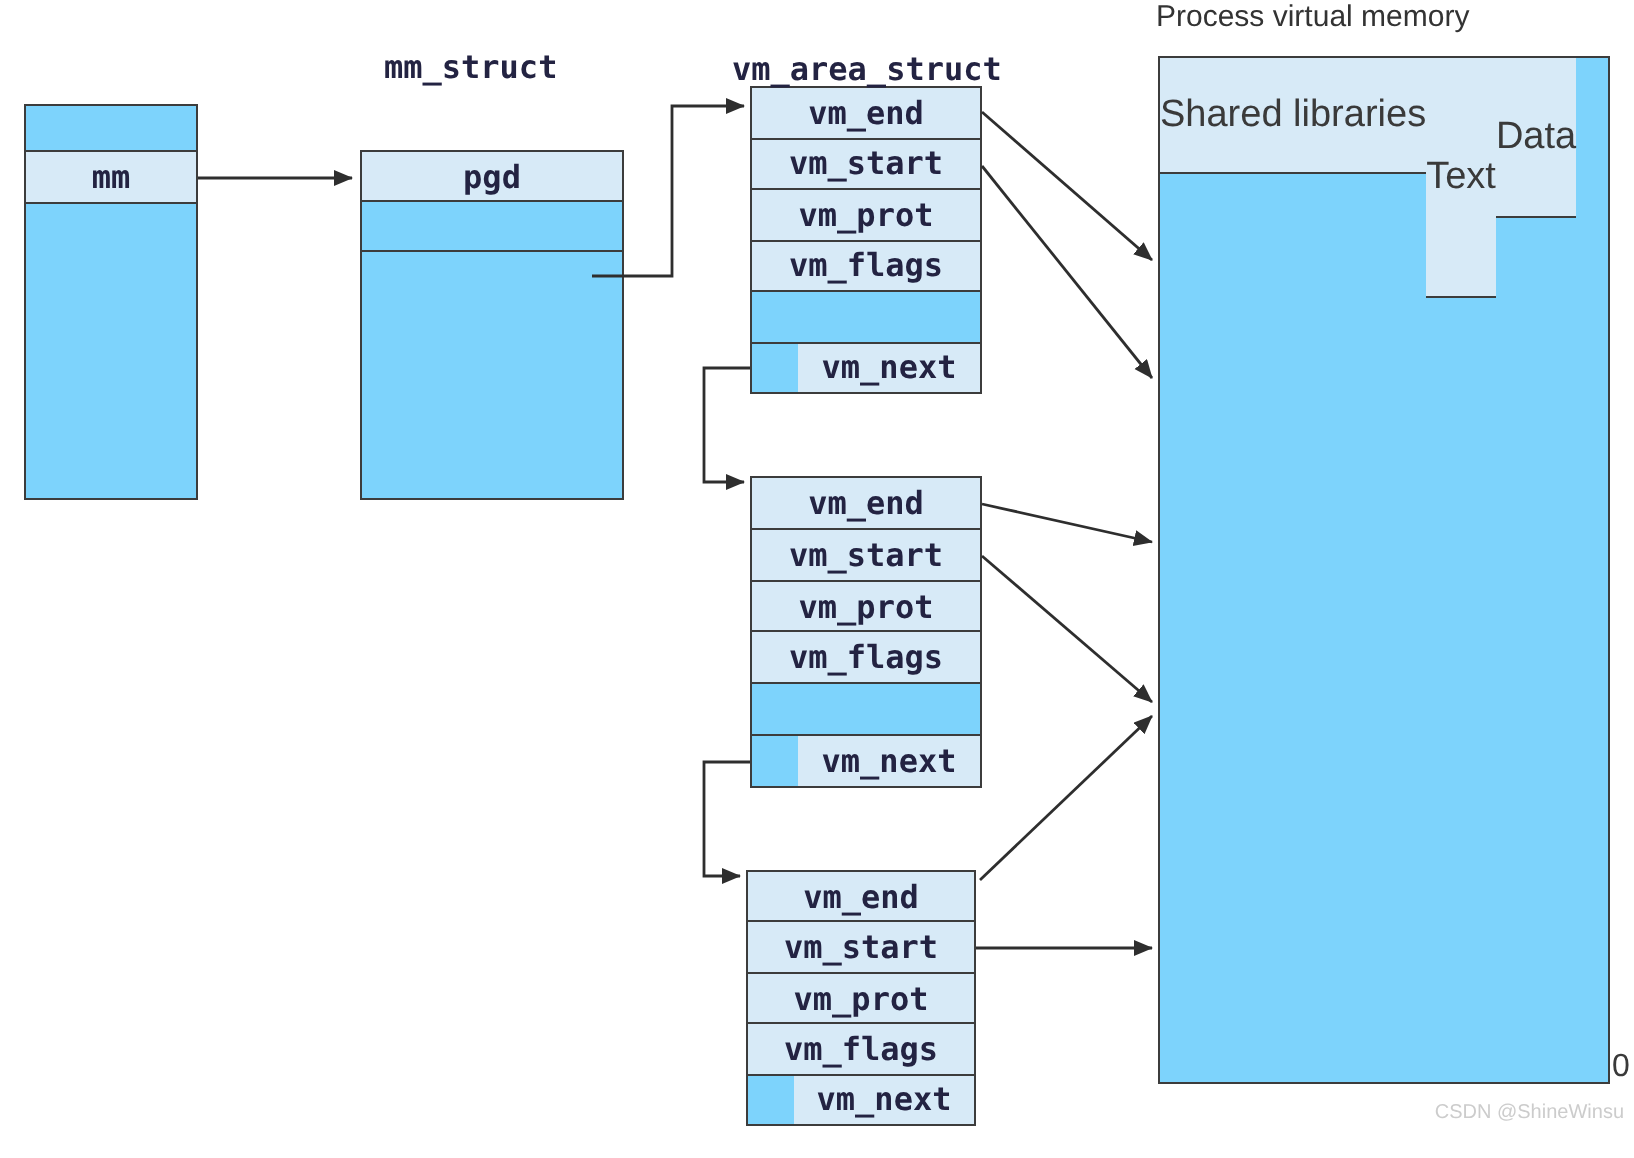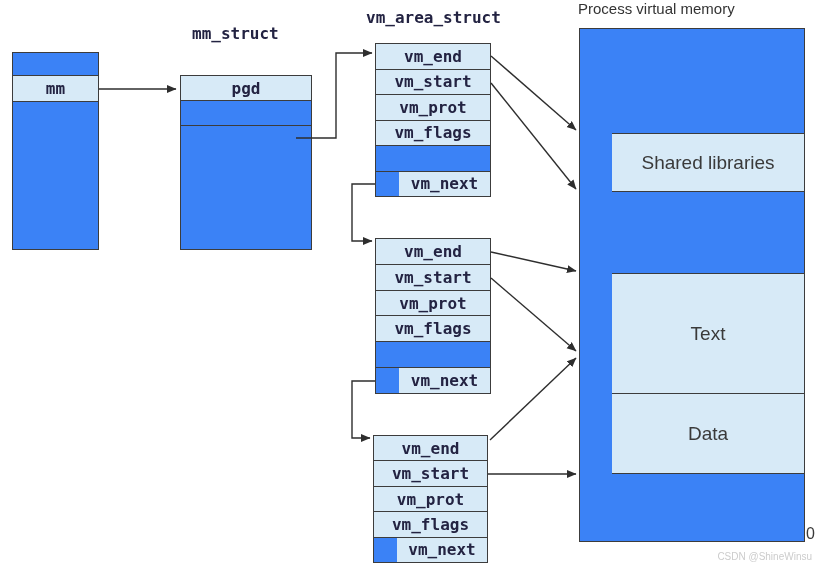--- a/index.html
+++ b/index.html
@@ -7,31 +7,31 @@
     --sans-text:#333333; --line:#2e2e2e; --watermark:#cccccc;
   }
   html,body{margin:0;padding:0;background:#fff;}
   .canvas{position:relative;width:817px;height:579px;background:#ffffff;overflow:hidden;
           font-family:"Liberation Sans",sans-serif;}
   .arrows{position:absolute;left:0;top:0;z-index:5;pointer-events:none;}
   .mono-title{position:absolute;font-family:"DejaVu Sans Mono",monospace;font-weight:bold;
           font-size:16px;color:var(--mono-text);white-space:nowrap;z-index:2;}
   .sans-title{position:absolute;font-family:"Liberation Sans",sans-serif;font-size:15px;
           color:var(--sans-text);white-space:nowrap;z-index:2;}
-  .box{position:absolute;border:1px solid var(--border);background:#3b82f6;box-sizing:border-box;z-index:1;}
+  .box{position:absolute;border:1px solid var(--border);background:#7dd3fc;box-sizing:border-box;z-index:1;}
   .seg{box-sizing:border-box;border-bottom:1px solid var(--border);display:flex;
        align-items:center;justify-content:center;text-align:right;}
   .blue{background:var(--fill-blue);}
   .mono{font-family:"DejaVu Sans Mono",monospace;font-weight:bold;font-size:16px;color:var(--mono-text);}
   .vma{display:flex;flex-direction:column;}
   .vma .cell{flex:1;box-sizing:border-box;border-bottom:1px solid var(--border);display:flex;
        align-items:center;justify-content:center;font-family:"DejaVu Sans Mono",monospace;
        font-weight:bold;font-size:16px;color:var(--mono-text);}
   .vma .cell:last-child{border-bottom:none;margin-left:23px;}
-  .mem{display:flex;flex-direction:column;padding-left:32px;}
+  .mem{display:flex;flex-direction:row;}
   .mem .region{box-sizing:border-box;border-bottom:1px solid var(--border);display:flex;
        align-items:center;justify-content:center;font-family:"Liberation Sans",sans-serif;
        font-size:19px;color:#3a3a3a;}
   .mem .region:last-child{border-bottom:none;flex:1;}
   .origin{position:absolute;font-size:16px;color:#3a3a3a;font-family:"Liberation Sans",sans-serif;z-index:2;}
   .watermark{position:absolute;left:640px;top:551px;width:172px;text-align:right;font-size:10px;
        color:var(--watermark);font-family:"Liberation Sans",sans-serif;z-index:2;}
 </style>
 </head>
 <body>
@@ -62,21 +62,21 @@
     <div class="seg" style="height:23px"></div>
     <div class="seg blue mono" style="height:26px">mm</div>
   </div>
 
   <div class="mono-title" style="left:192px;top:24px">mm_struct</div>
   <div class="box" style="left:180px;top:75px;width:132px;height:175px">
     <div class="seg blue mono" style="height:25px">pgd</div>
     <div class="seg" style="height:25px"></div>
   </div>
 
-  <div class="mono-title" style="left:366px;top:8px">vm_area_struct</div>
+  <div class="mono-title" style="left:366px;top:25px">vm_area_struct</div>
 
   <div class="box vma" style="left:375px;top:43px;width:116px;height:154px">
     <div class="cell blue">vm_end</div>
     <div class="cell blue">vm_start</div>
     <div class="cell blue">vm_prot</div>
     <div class="cell blue">vm_flags</div>
     <div class="cell"></div>
     <div class="cell blue">vm_next</div>
   </div>
 

